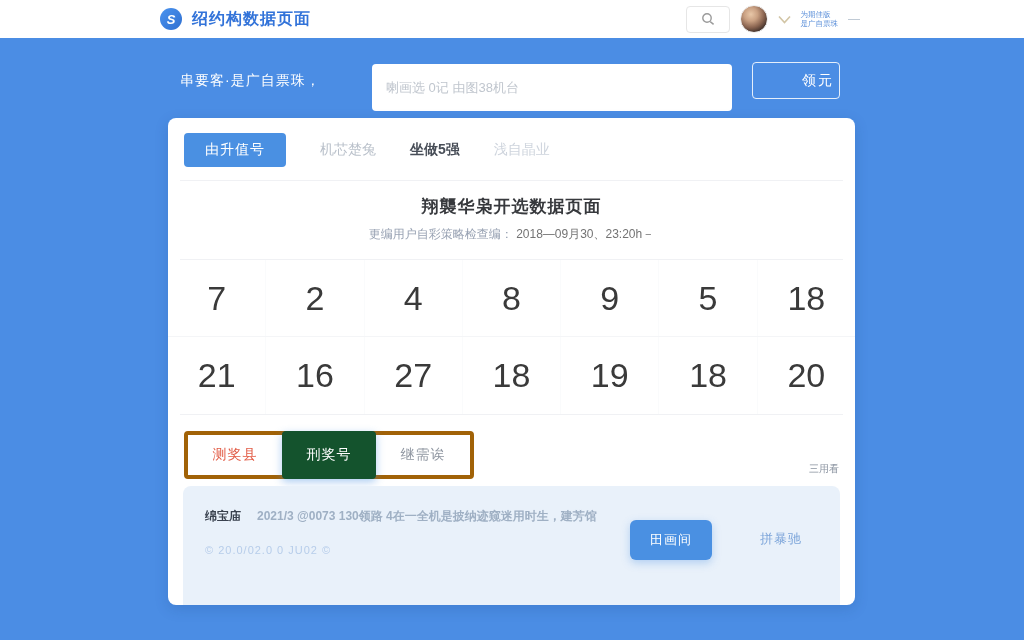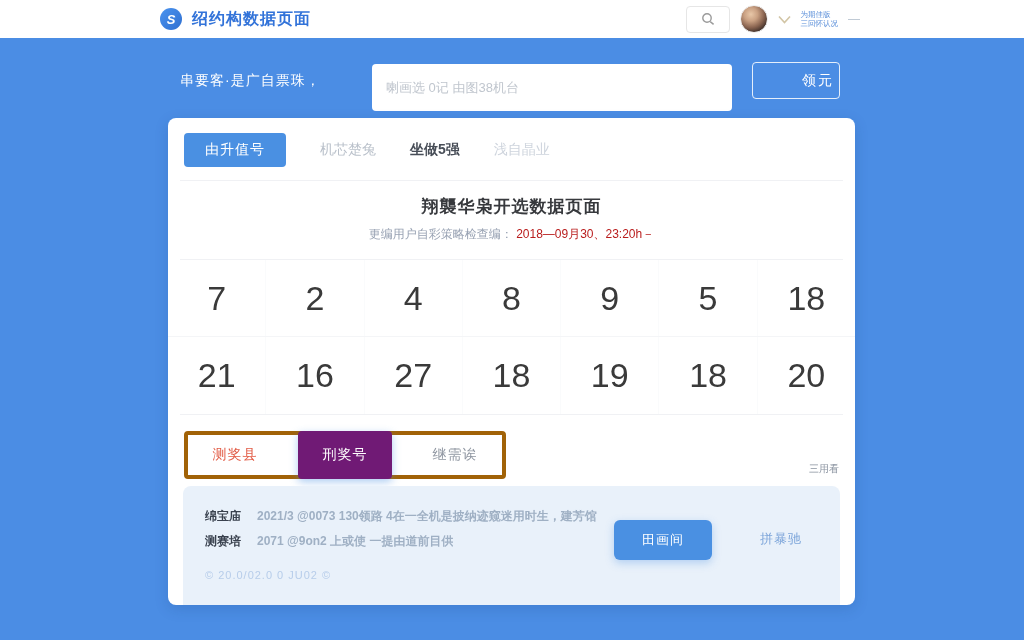--- a/index.html
+++ b/index.html
@@ -39,45 +39,45 @@
           border-radius:8px; box-shadow:0 4px 14px rgba(20,60,120,.18); overflow:hidden; }
   .tabbar { display:flex; align-items:center; gap:34px; padding:15px 16px 13px; }
   .tab { font-size:14px; cursor:pointer; white-space:nowrap; }
   .tab.active { background:#4a90e2; color:#fff; padding:8px 21px; border-radius:4px; letter-spacing:1px; }
   .tab.normal { color:#b9c0ca; }
   .tab.emphasis { color:#474d57; font-weight:bold; }
   .tab.muted { color:#ced4dd; }
   .divider { height:1px; background:#f0f1f4; margin:0 12px; }
   .c-title { text-align:center; font-size:17px; font-weight:bold; color:#37393d; margin-top:14px; letter-spacing:1px; }
   .c-sub { text-align:center; font-size:12px; margin:8px 0 16px; color:#98a2b3; }
-  .c-sub .date { color:#b91c1c; }
+  .c-sub .date { color:#737373; }
 
   .numrow { display:flex; height:77px; }
   .numrow.first { border-bottom:1px solid #f4f5f7; }
   .numcell { flex:1; display:flex; align-items:center; justify-content:center;
              font-size:34px; color:#3a3a3a; border-right:1px solid #fafbfc; }
   .numcell:last-child { border-right:none; }
 
   .segrow { display:flex; align-items:flex-start; margin:13px 16px 0; height:52px; }
   .segbox { display:inline-flex; border:4px solid #a16207; border-radius:4px; margin-top:3px; }
   .seg { width:94px; height:40px; display:flex; align-items:center; justify-content:center;
          font-size:14px; cursor:pointer; letter-spacing:1px; }
   .seg.red { color:#e25b45; }
-  .seg.active { background:#701a75; color:#fff; height:48px; margin:-4px 16px; border-radius:4px;
+  .seg.active { background:#14532d; color:#fff; height:48px; margin:-4px 0; border-radius:4px;
                 box-shadow:0 3px 8px rgba(74,144,226,.45); }
   .seg.grey { color:#8f96a1; }
   .hint { margin-left:auto; align-self:flex-end; margin-bottom:4px; font-size:10px; color:#8b94a1; }
 
   .panel { margin:6px 15px 0; background:#e9f1fa; border-radius:8px; position:relative;
            padding:18px 22px 12px; height:128px; }
   .prow { display:flex; gap:16px; line-height:25px; }
   .plabel { font-size:12px; font-weight:bold; color:#39414e; white-space:nowrap; }
   .ptext { font-size:12px; color:#9fb0c4; white-space:nowrap; overflow:hidden; max-width:430px;font-weight:bold; }
   .plink { color:#ef8f8f; cursor:pointer; }
-  .p-primary { position:absolute; right:128px; top:34px; width:98px; height:40px; background:#4a90e2;
+  .p-primary { position:absolute; right:128px; top:34px; width:82px; height:40px; background:#4a90e2;
                border:none; border-radius:6px; color:#fff; font-size:13px; letter-spacing:1px; cursor:pointer;
                box-shadow:0 3px 8px rgba(74,144,226,.35); font-family:"Liberation Sans", sans-serif; }
   .p-ghost { position:absolute; right:38px; top:44px; background:transparent; border:none; color:#7ea6da;
              font-size:13px; letter-spacing:1px; cursor:pointer; font-family:"Liberation Sans", sans-serif; }
   .p-foot { margin-top:15px; font-size:11px; color:#b7cdea; letter-spacing:1px; }
 </style>
 </head>
 <body>
 
 <div class="hdr">
@@ -89,21 +89,21 @@
         <circle cx="6" cy="6" r="4.2"></circle>
           <line x1="9.2" y1="9.6" x2="12.6" y2="12.4"></line>
       </svg>
     </div>
     <div class="avatar"></div>
     <svg class="chev" width="13" height="9" viewBox="0 0 13 9" fill="none" stroke="#d2c5a5" stroke-width="1.6">
       <polyline points="1,1.5 6.5,7.5 12,1.5"></polyline>
     </svg>
     <div class="ulinks">
       <span>为期佳版</span>
-      <span>三回怀认况</span>
+      <span>是广自票珠</span>
     </div>
     <span class="hdash">—</span>
   </div>
 </div>
 
 <div class="s-label">串要客·是广自票珠，</div>
 <input class="s-input" type="text" placeholder="喇画选 0记 由图38机台" style="">
 <button class="s-go">领元</button>
 
 <div class="card">
@@ -150,22 +150,18 @@
       <div class="seg grey">继需诶</div>
     </div>
     <div class="hint">三用看</div>
   </div>
 
   <div class="panel">
     <div class="prow">
       <span class="plabel">绵宝庙</span>
       <span class="ptext">2021/3 @0073 130领路 4在一全机是披纳迹窥迷用时生，建芳馆</span>
     </div>
-    <div class="prow">
-      <span class="plabel">测赛培</span>
-      <span class="ptext">2071 @9on2 上或使 一提由道前目供</span>
-    </div>
     <button class="p-primary">田画间</button>
     <button class="p-ghost">拼暴驰</button>
     <div class="p-foot">© 20.0/02.0 0 JU02 ©</div>
   </div>
 
 </div>
 
 </body></html>

